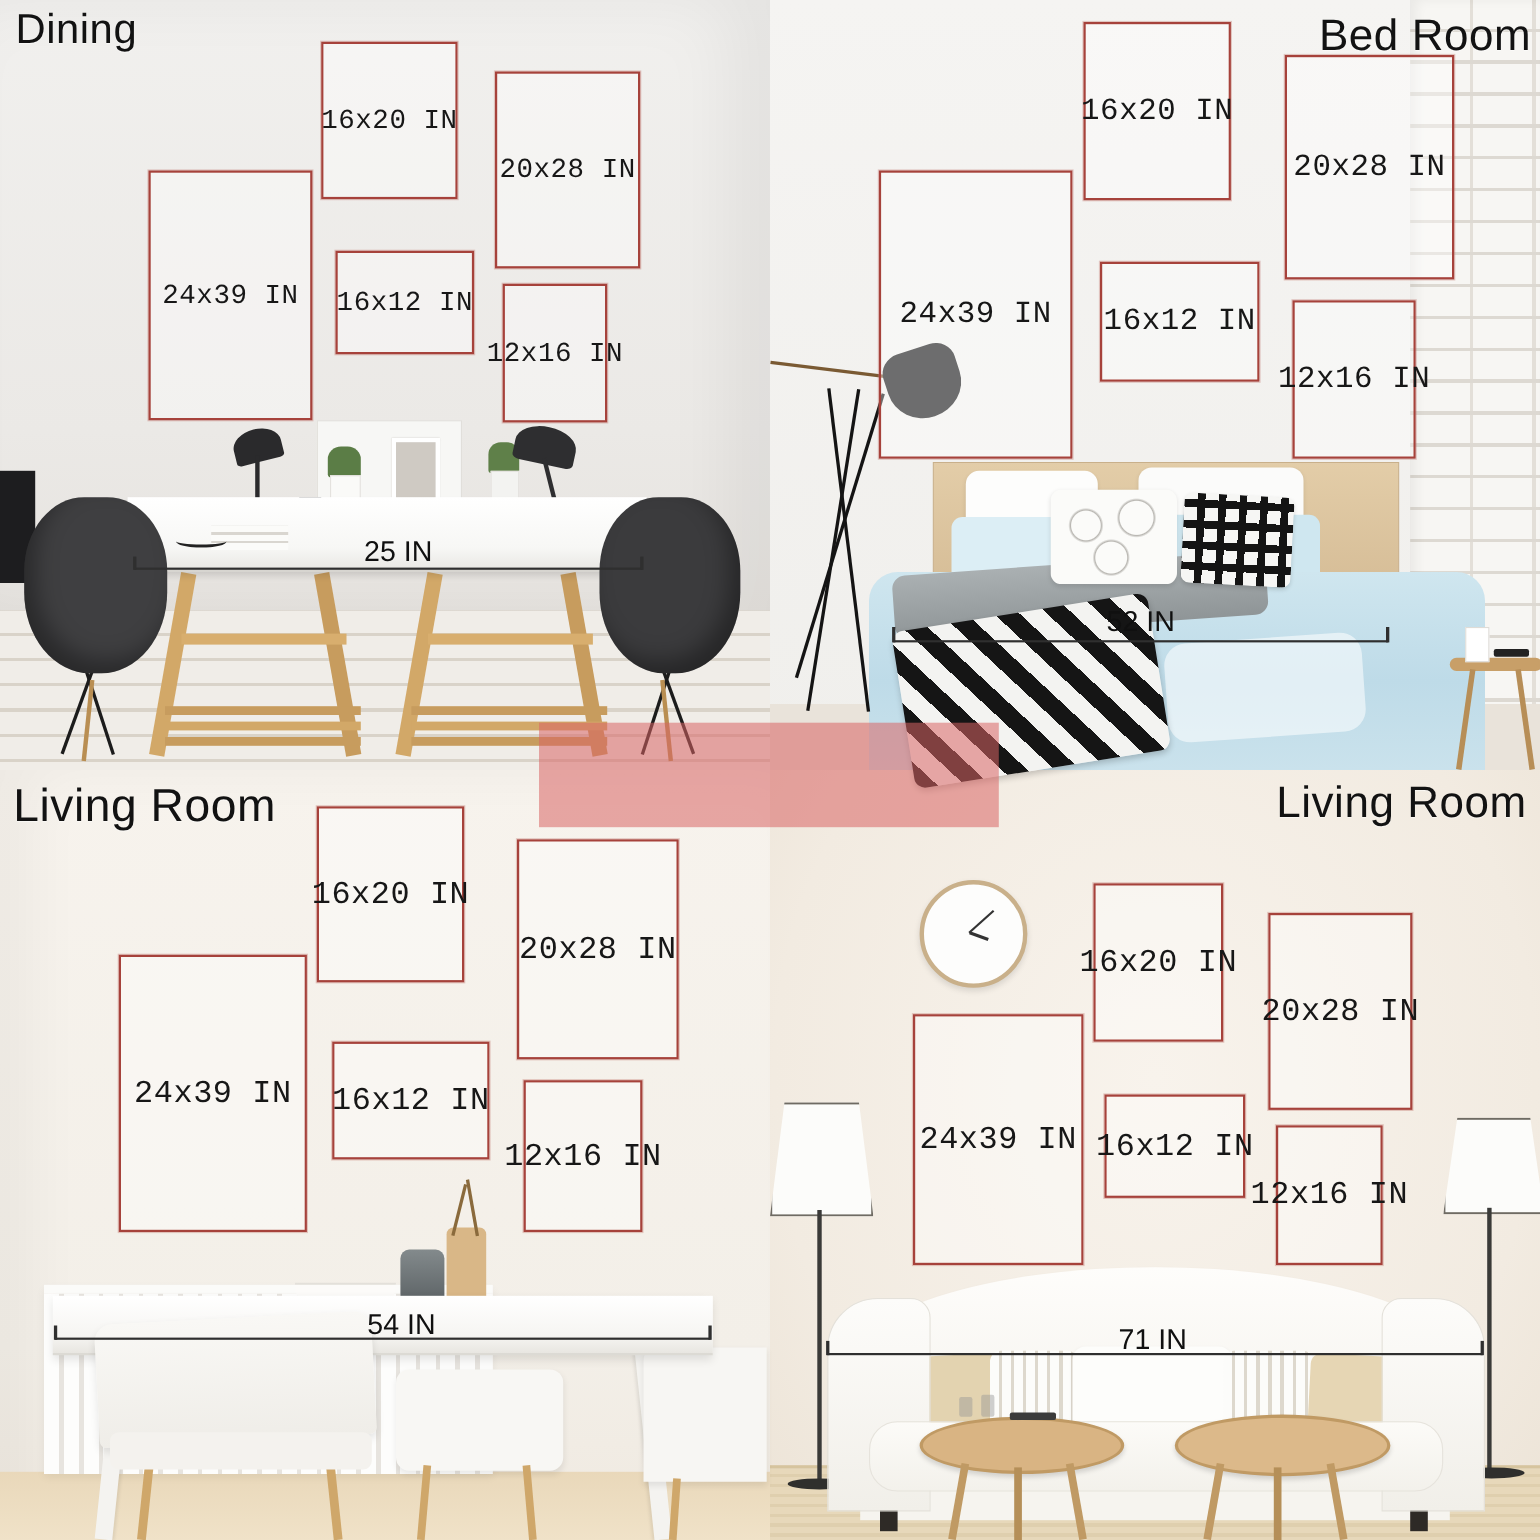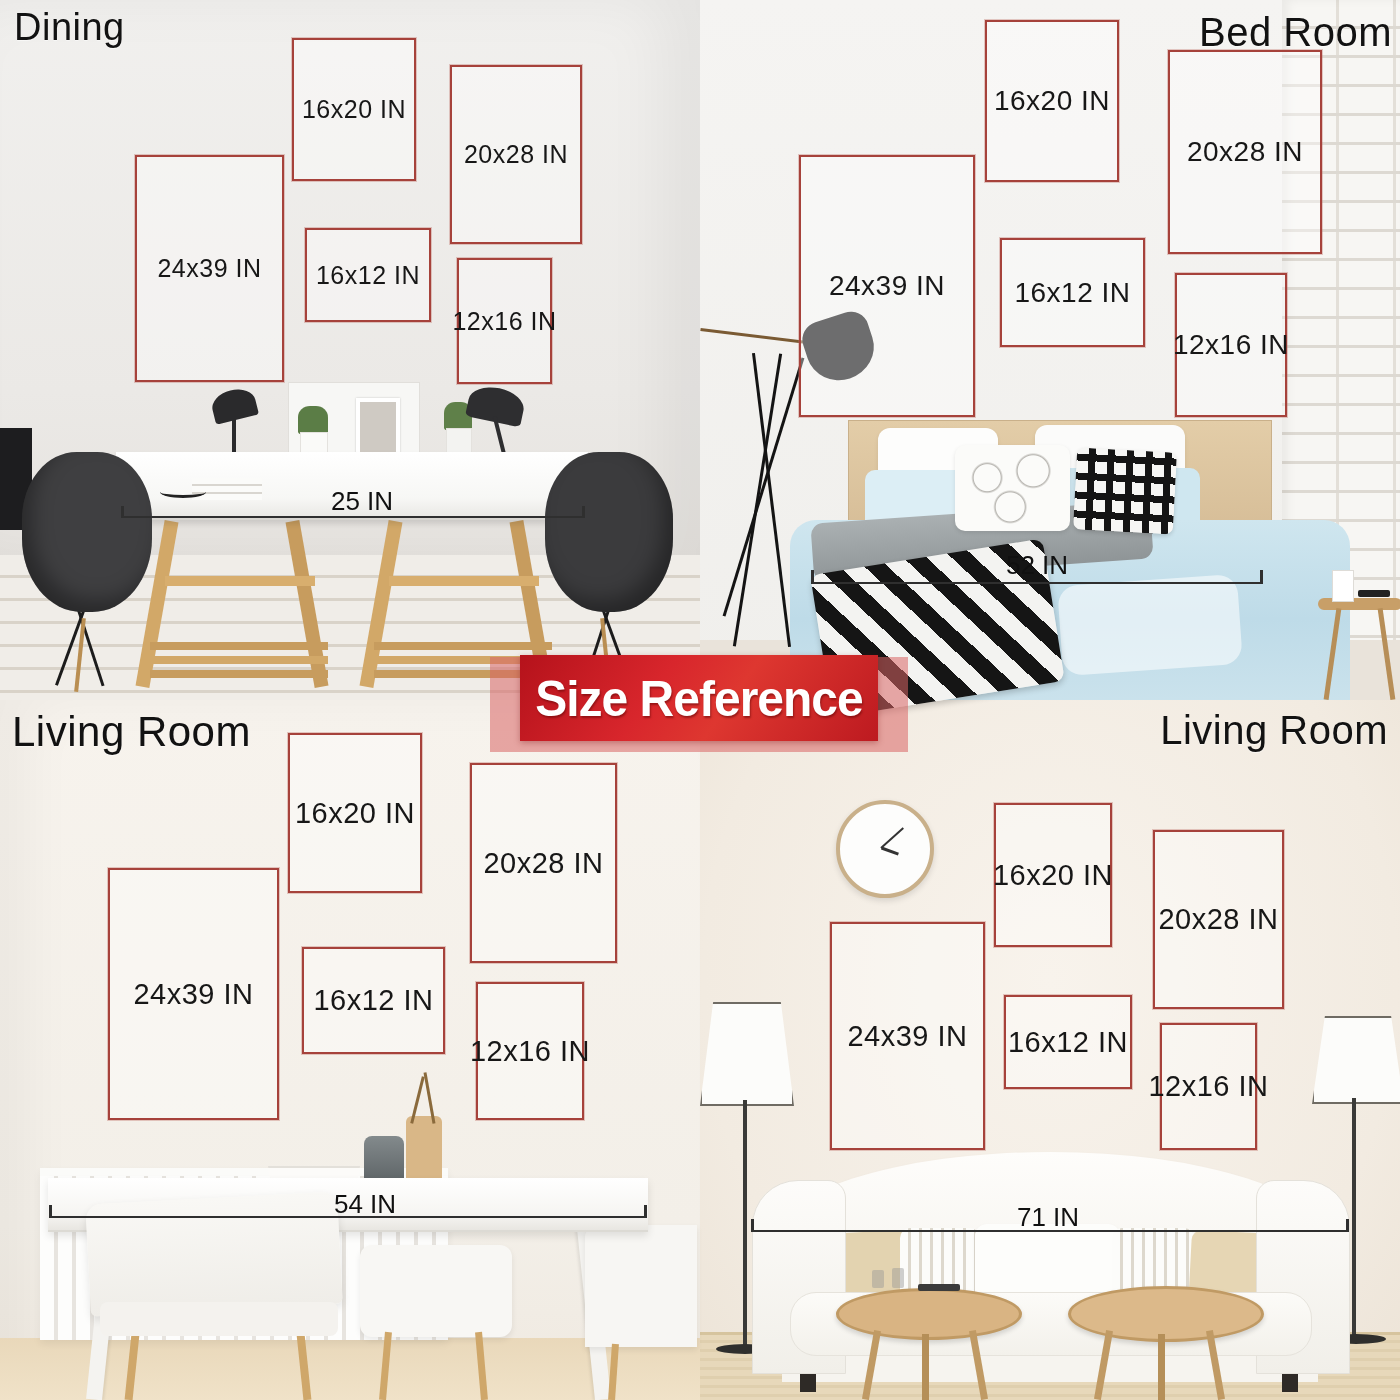--- a/index.html
+++ b/index.html
@@ -12,21 +12,21 @@
   
   .frame{
     position:absolute;border:2px solid var(--frame-border);
     background:rgba(255,255,255,0.38);
     display:flex;align-items:center;justify-content:center;
     box-shadow:0 0 0 1px rgba(190,110,100,0.35);
     z-index:10;
   }
   .frame-label{
     color:var(--label-text);white-space:nowrap;letter-spacing:0.5px;
-    font-family:Liberation Sans, sans-serif;
+    font-family:Liberation Mono, monospace;
   }
   .q-office .frame-label{font-size:25px;}
   .q-bed .frame-label{font-size:28px;}
   .q-dining .frame-label{font-size:29px;}
   .q-living .frame-label{font-size:29px;}
   
   .room-title{
     position:absolute;color:#121212;z-index:12;
     font-family:"Liberation Sans", sans-serif;letter-spacing:0.5px;
     text-shadow:0 1px 1px rgba(255,255,255,0.6);
@@ -293,17 +293,14 @@
       <span class="frame-label">12x16 IN</span>
     </div>
 
     <div class="m-line" style="left:752px;top:1230px;width:596px;"></div>
     <div class="m-tick" style="left:751px;top:1219px;height:13px;"></div>
     <div class="m-tick" style="left:1346px;top:1219px;height:13px;"></div>
     <div class="m-label" style="left:988px;top:1202px;">71 IN</div>
   </div>
 
   <div id="banner-outer"></div>
-  <div id="banner-inner">
-    <span id="banner-text">Size Reference</span>
-  </div>
 
 </div>
 
 </body></html>

